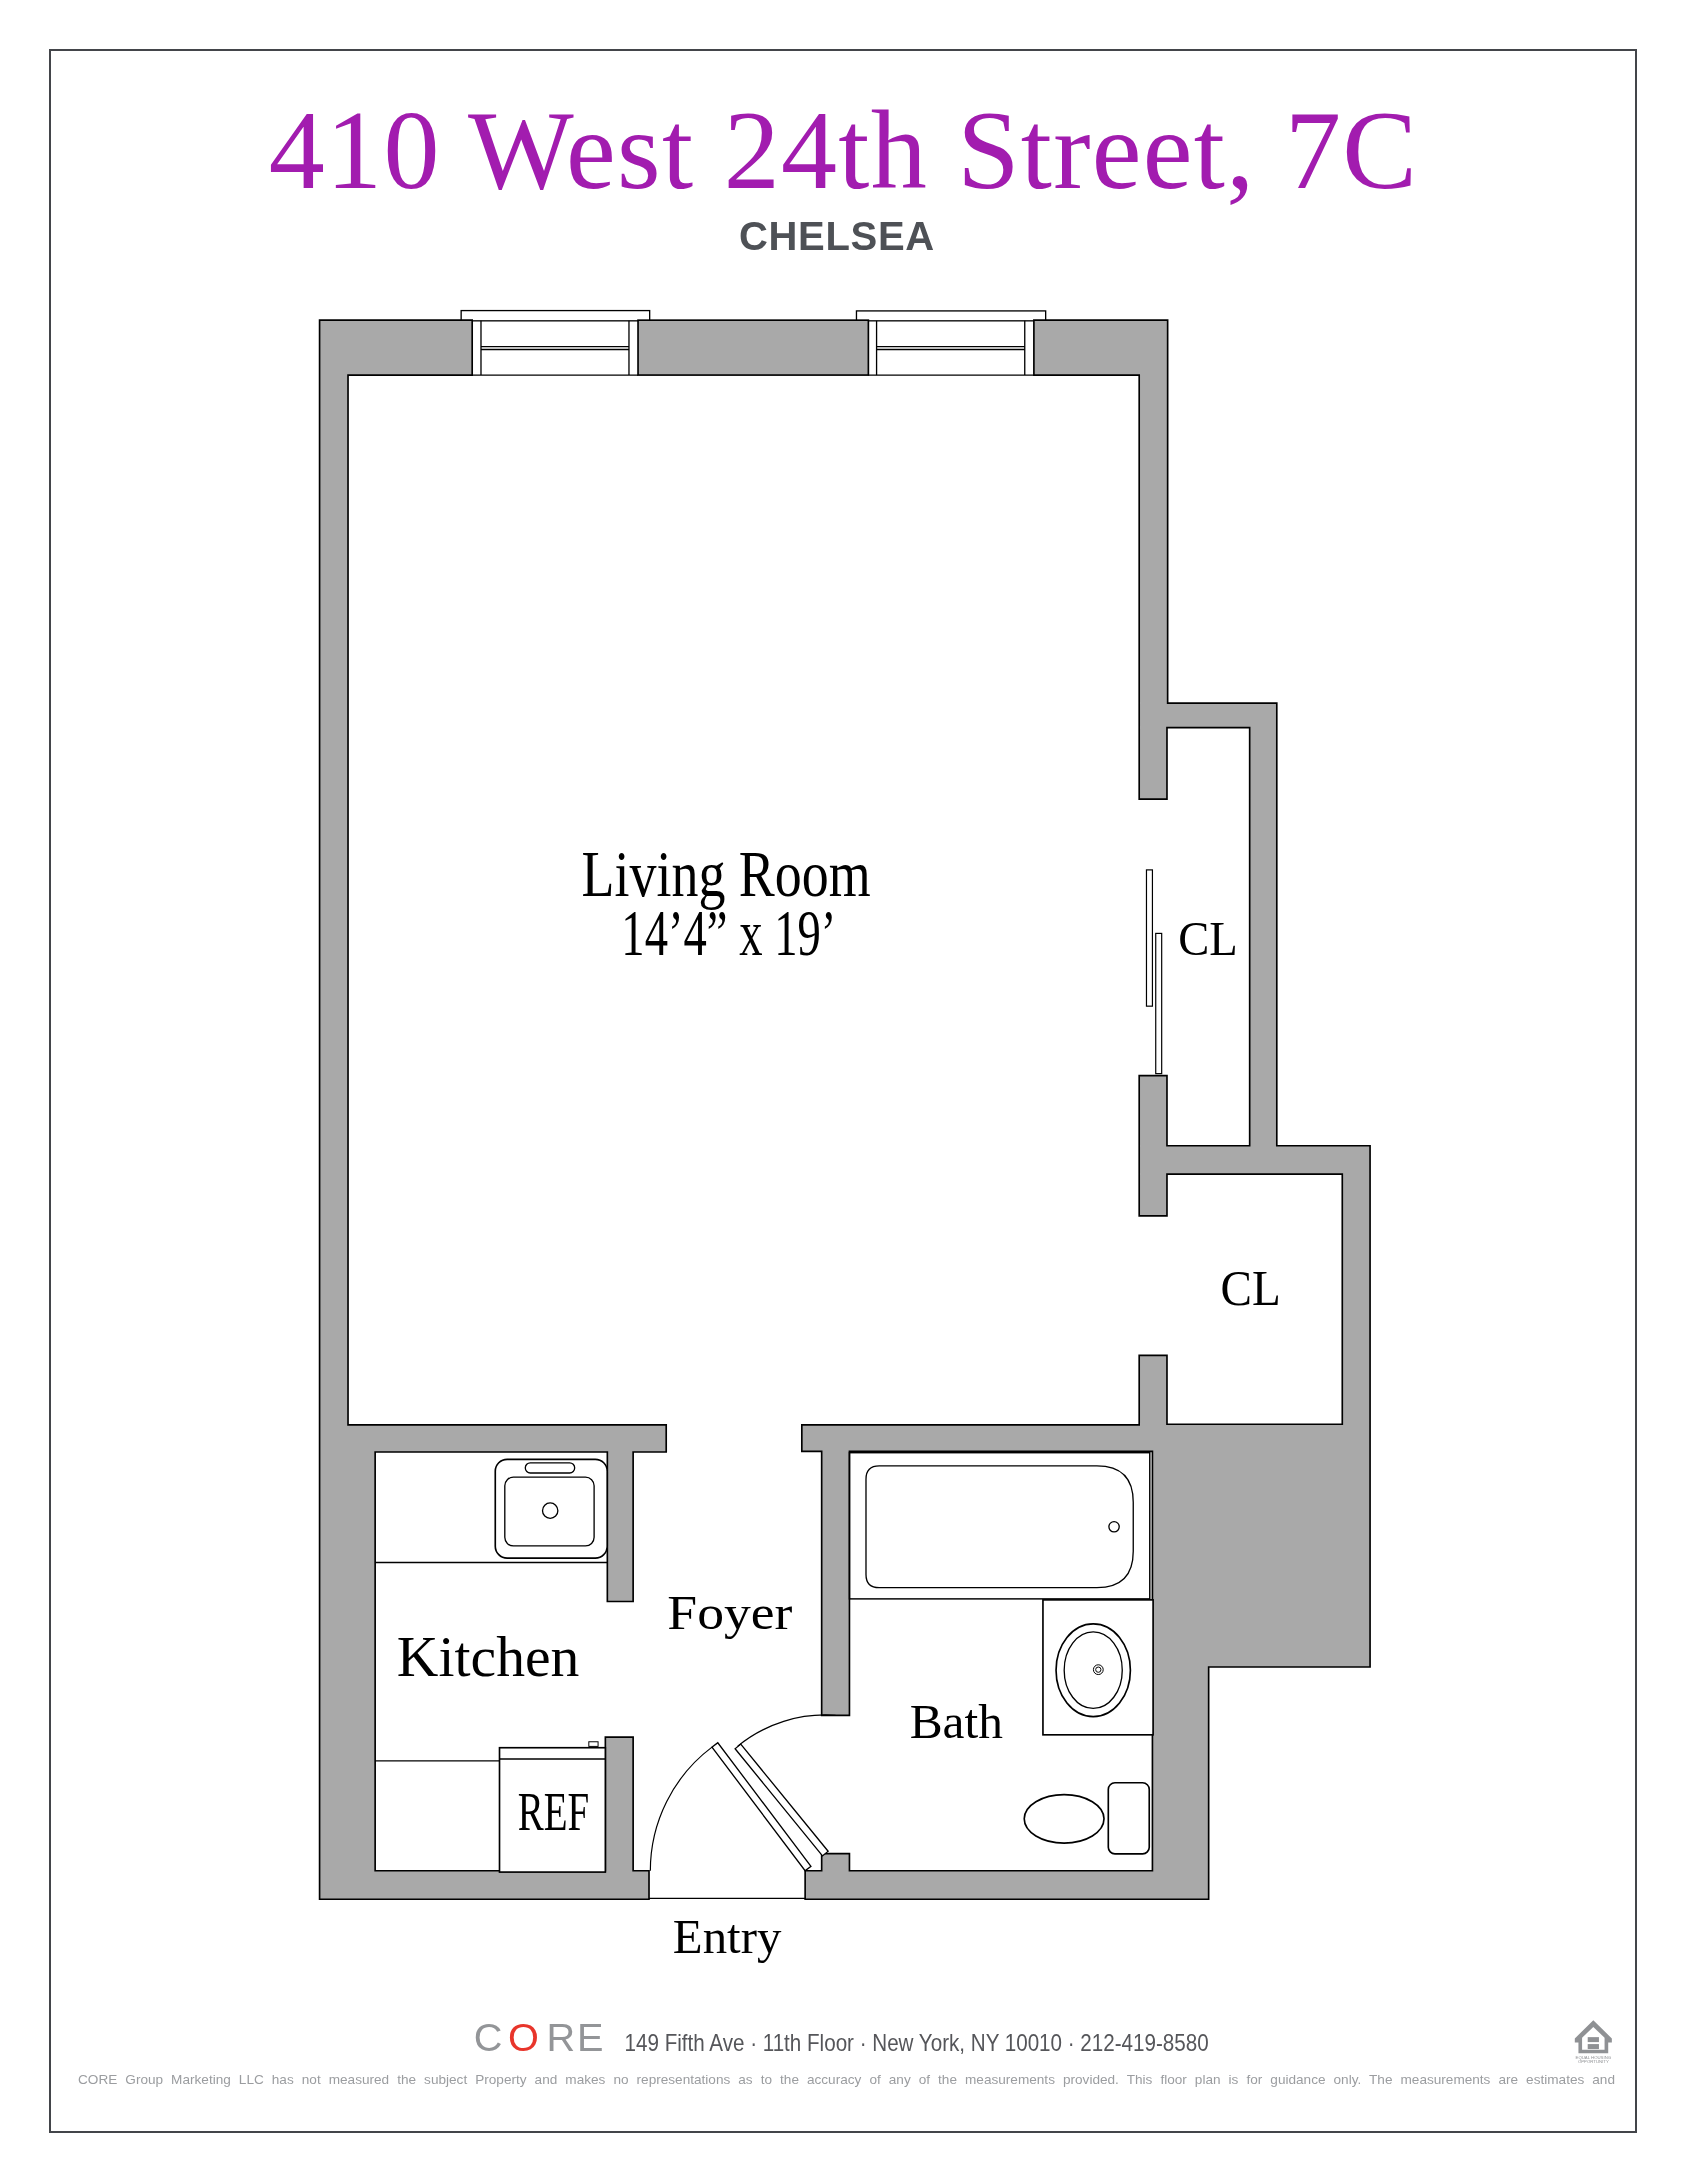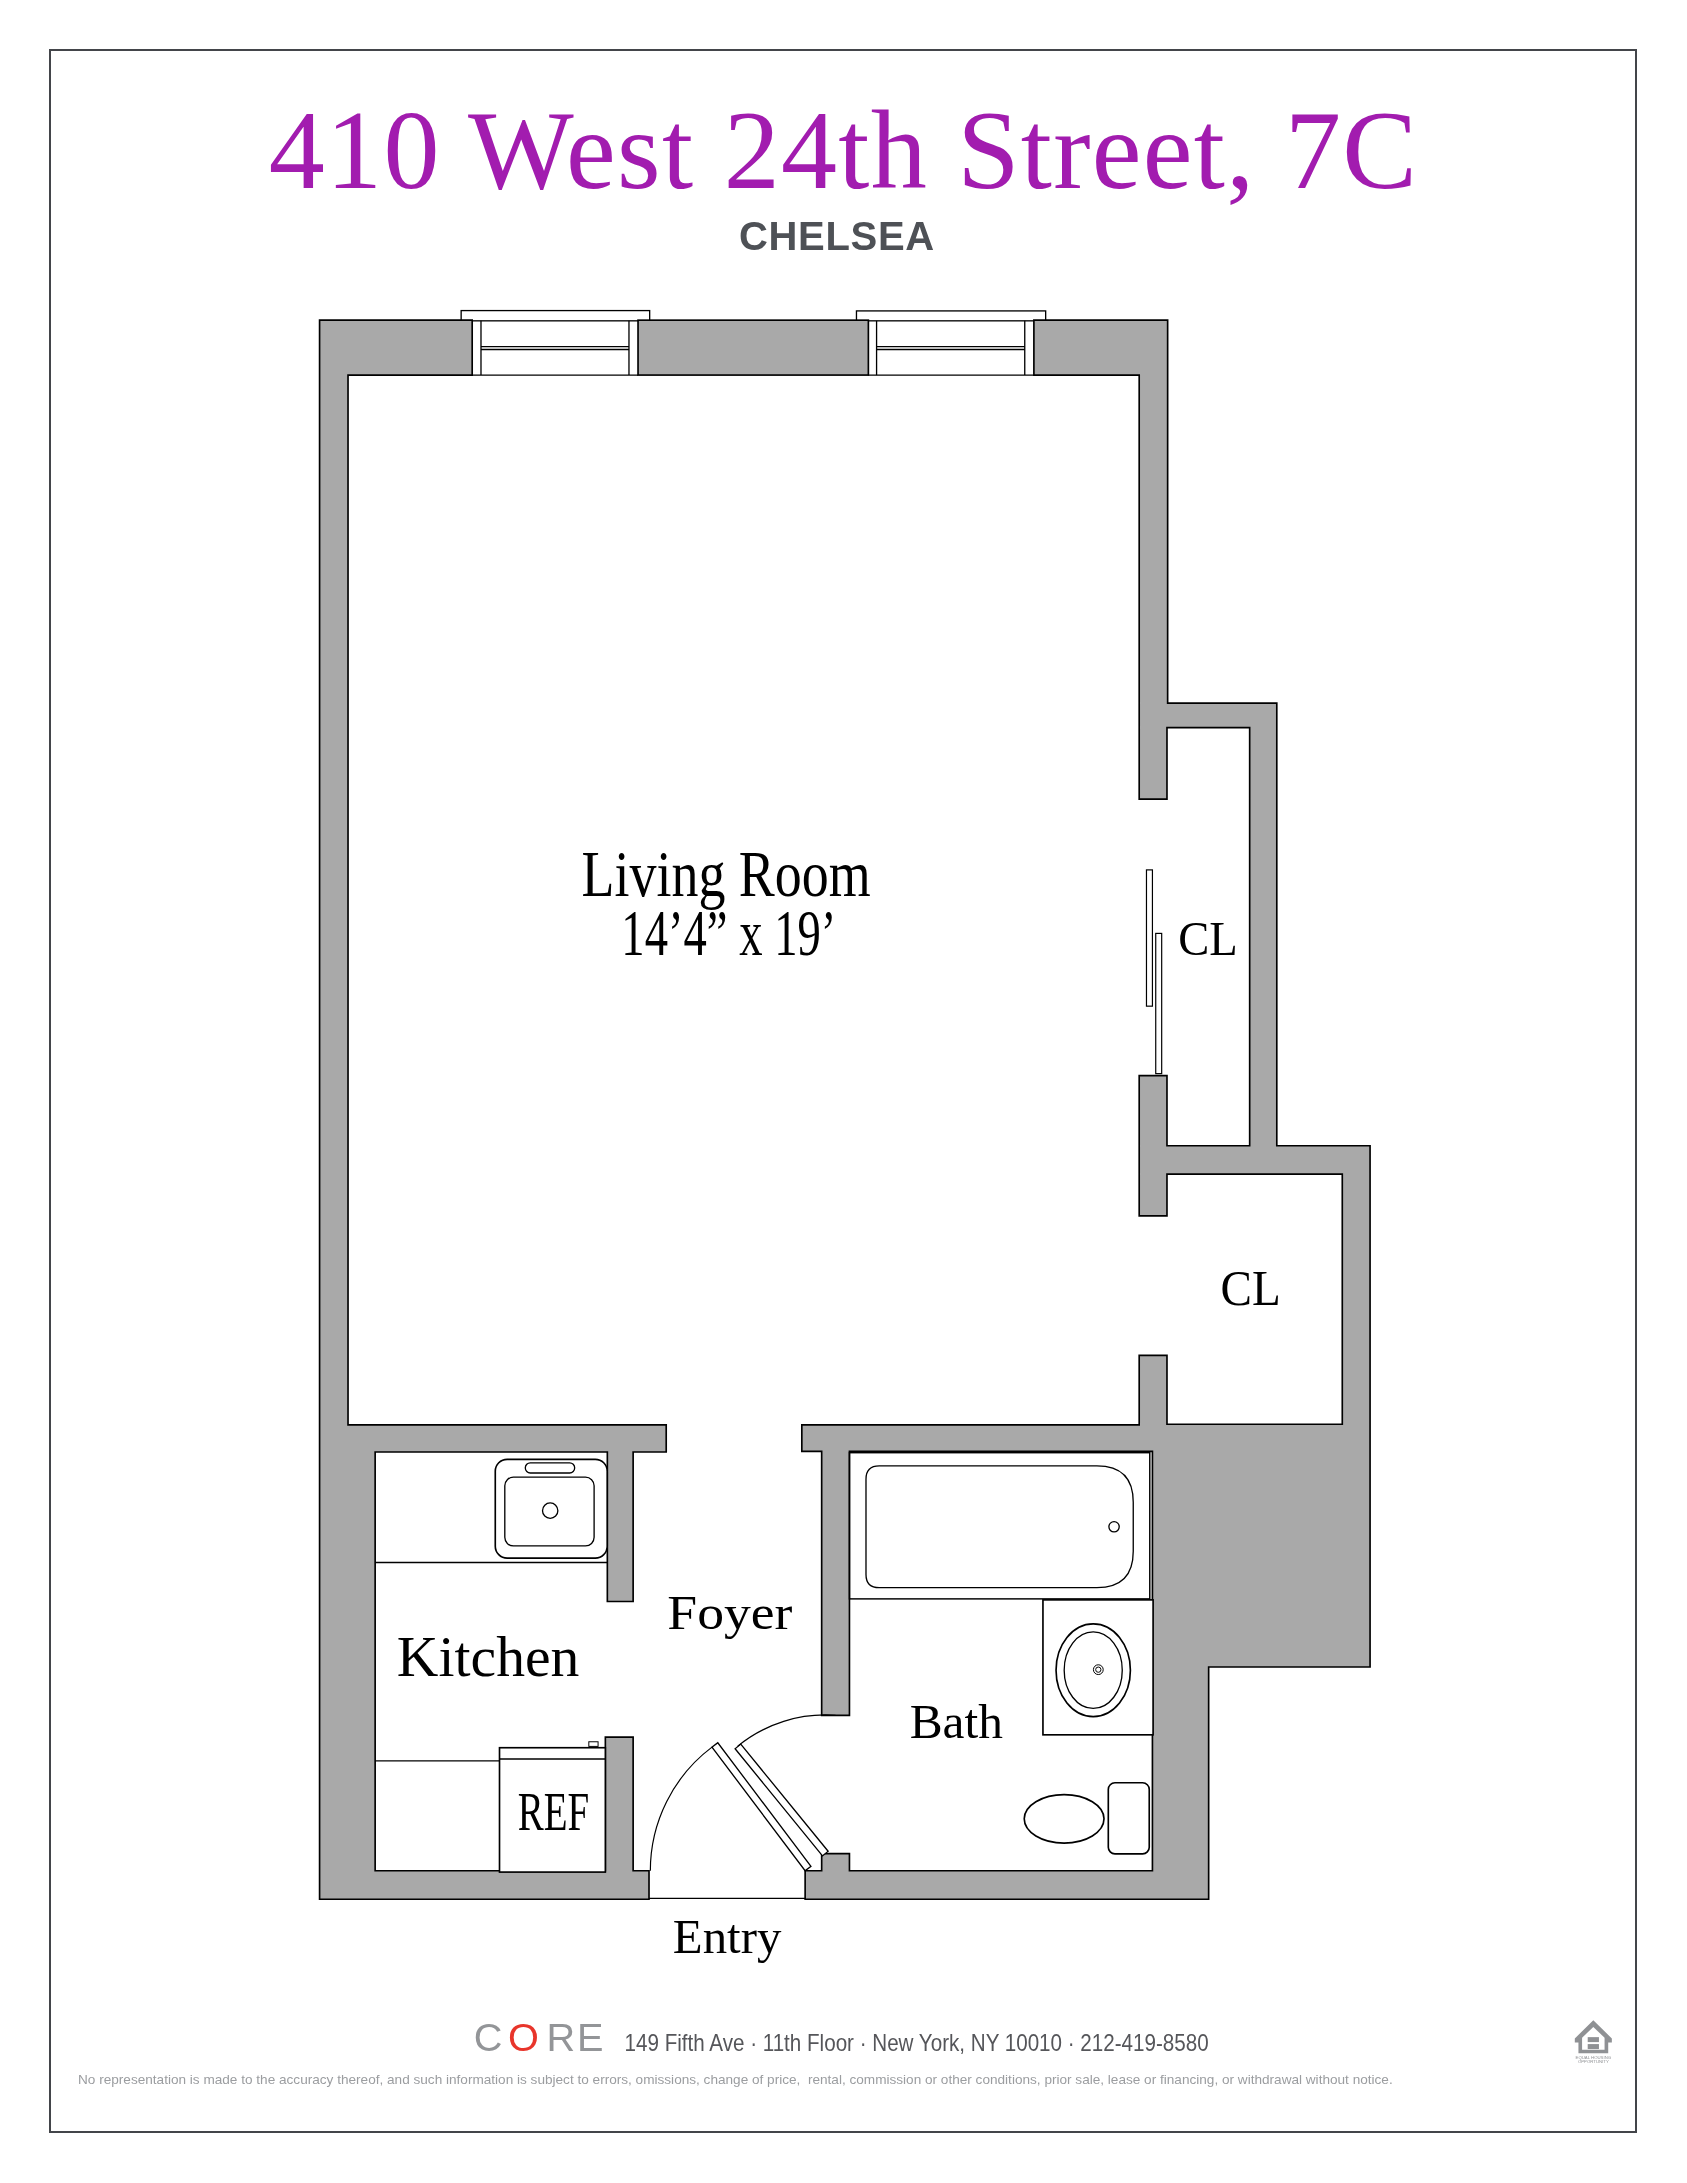--- a/index.html
+++ b/index.html
@@ -136,15 +136,15 @@
 <path d="M 2408.5 3064 L 2391.5 3080.5 L 2391.5 3098.5 L 2425.5 3098.5 L 2425.5 3080.5 Z" fill="#ffffff"></path>
 <rect x="2400" y="3079.5" width="17" height="7.5"></rect>
 <rect x="2400" y="3090" width="17" height="7.5"></rect>
 <text x="2408.5" y="3112" font-size="6.5" text-anchor="middle" font-family="Liberation Sans, sans-serif">EQUAL HOUSING</text>
 <text x="2408.5" y="3119" font-size="6.5" text-anchor="middle" font-family="Liberation Sans, sans-serif">OPPORTUNITY</text>
 </g>
 
 </svg>
 
 <div class="disclaimer">
-    <div>No representation is made to the accuracy thereof, and such information is subject to errors, omissions, change of price,&nbsp; rental, commission or other conditions, prior sale, lease or financing, or withdrawal without notice.</div>
+    <div class="j">CORE Group Marketing LLC has not measured the subject Property and makes no representations as to the accuracy of any of the measurements provided. This floor plan is for guidance only. The measurements are estimates and</div>
   </div>
 
 
 </body></html>

